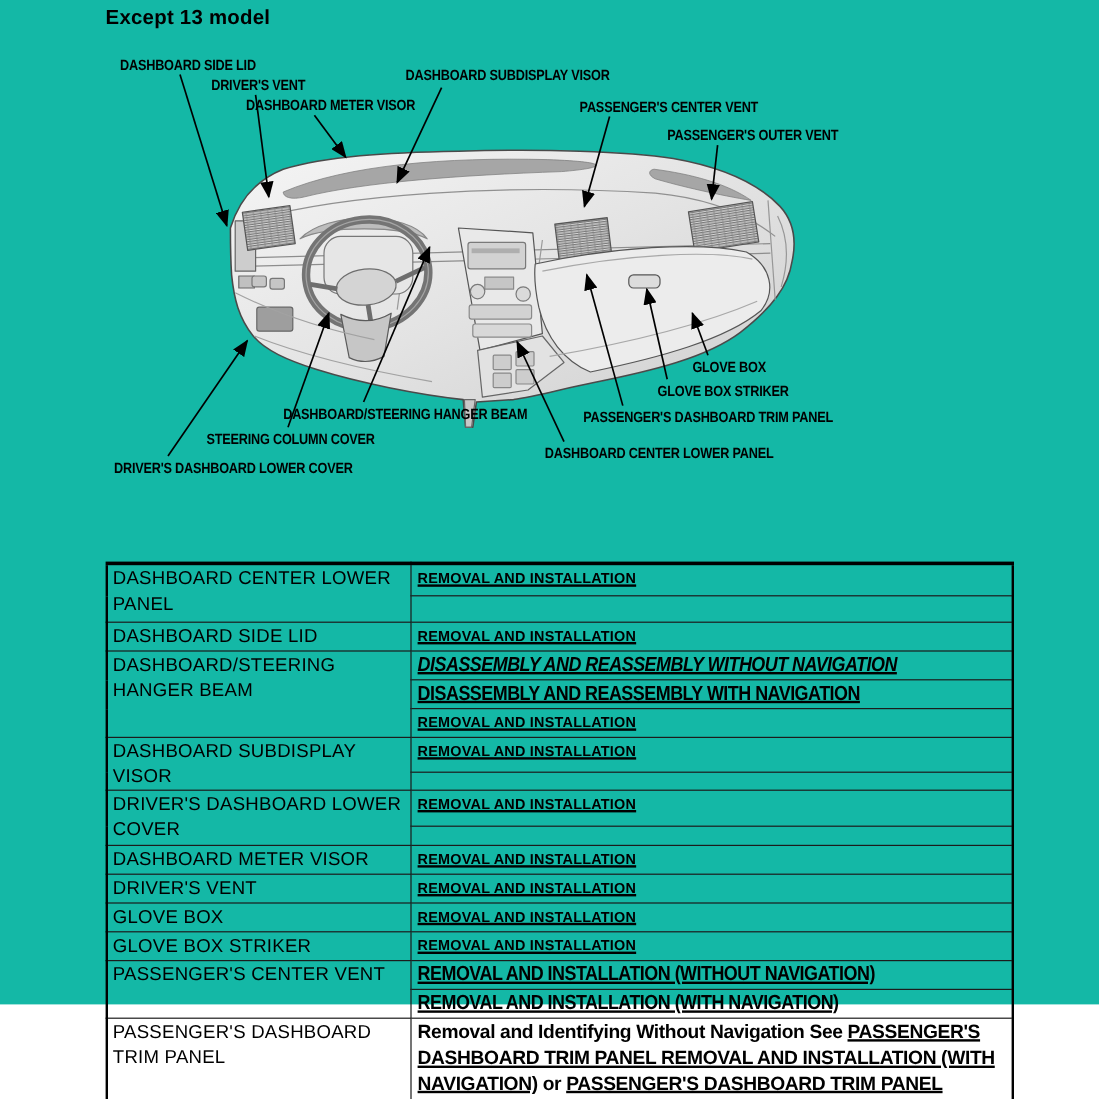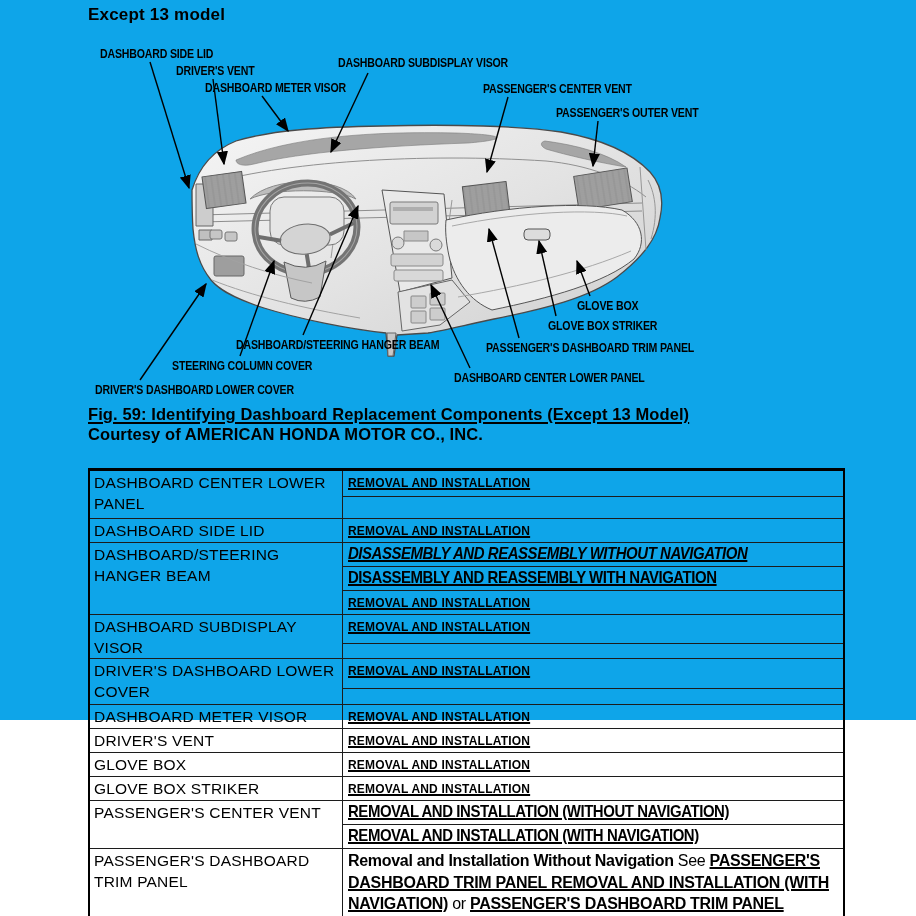--- a/index.html
+++ b/index.html
@@ -1,34 +1,34 @@
 <!DOCTYPE html>
 <html><head>
 <meta charset="utf-8">
 <style>
   html,body{margin:0;padding:0;background:#fff;}
   body{width:916px;height:916px;overflow:hidden;font-family:"Liberation Sans",sans-serif;color:#000;}
-  .page{position:relative;width:916px;height:720px;background:#0ea5e9;}
+  .page{position:relative;width:916px;height:837px;background:#14b8a6;}
   .heading{position:absolute;left:88px;top:5px;font-size:17px;font-weight:bold;letter-spacing:0.2px;}
   #diagram-svg{position:absolute;left:0;top:0;}
   .dlabel{position:absolute;font-size:12.3px;font-weight:bold;letter-spacing:-0.2px;
           transform:scaleX(0.86);transform-origin:left top;white-space:nowrap;}
   .caption{position:absolute;left:88px;top:405px;font-weight:bold;font-size:16.5px;line-height:19.5px;letter-spacing:0.1px;}
   .cap1{text-decoration:underline;text-decoration-thickness:1.5px;text-underline-offset:2px;}
   #proc-table{position:absolute;left:88px;top:468px;width:757px;border-collapse:collapse;table-layout:fixed;
               border:2px solid #000;border-top-width:3px;}
   #proc-table td{border:1px solid #1c1c1c;vertical-align:top;overflow:hidden;}
   td.comp{width:246px;font-size:15.5px;letter-spacing:0.2px;line-height:21px;padding:1px 2px 0 4px;}
   td.proc{padding:0 2px 0 5px;line-height:21px;}
   .plink{font-weight:bold;font-size:12px;letter-spacing:0.2px;color:#000;text-decoration:underline;
          text-decoration-thickness:1.5px;text-underline-offset:1px;cursor:pointer;white-space:nowrap;display:inline-block;}
   .plink.cond{font-size:17px;letter-spacing:-0.5px;transform:scaleX(0.88);transform-origin:left center;}
   td.rich{font-size:16px;line-height:21.5px;letter-spacing:-0.3px;padding:1px 3px 0 5px;}
   td.rich .bold{font-weight:bold;}
-  td.rich .plain{font-weight:normal;}
+  td.rich .plain{font-weight:bold;}
   td.rich .plink.inline{font-size:16px;letter-spacing:-0.3px;transform:none;display:inline;white-space:normal;}
   #leader-lines line{stroke:#000;stroke-width:1.4;}
 </style>
 </head>
 <body>
 
 <div class="page">
 
   <div class="heading">Except 13 model</div>
 
@@ -135,24 +135,20 @@
       <div class="dlabel" style="left: 556px; top: 106px;">PASSENGER'S OUTER VENT</div>
       <div class="dlabel" style="left: 577px; top: 299px;">GLOVE BOX</div>
       <div class="dlabel" style="left: 548px; top: 319px;">GLOVE BOX STRIKER</div>
       <div class="dlabel" style="left: 486px; top: 341px;">PASSENGER'S DASHBOARD TRIM PANEL</div>
       <div class="dlabel" style="left: 454px; top: 371px;">DASHBOARD CENTER LOWER PANEL</div>
       <div class="dlabel" style="left: 236px; top: 338px;">DASHBOARD/STEERING HANGER BEAM</div>
       <div class="dlabel" style="left: 172px; top: 359px;">STEERING COLUMN COVER</div>
       <div class="dlabel" style="left: 95px; top: 383px;">DRIVER'S DASHBOARD LOWER COVER</div>
     </div>
 
-  <div class="caption">
-    <div class="cap1">Fig. 59: Identifying Dashboard Replacement Components (Except 13 Model)</div>
-    <div class="cap2">Courtesy of AMERICAN HONDA MOTOR CO., INC.</div>
-  </div>
 
   <table id="proc-table">
       <tbody>
         <tr>
           <td class="comp" rowspan="2">DASHBOARD CENTER LOWER PANEL</td>
           <td class="proc" style="height: 25px;"><span class="plink">REMOVAL AND INSTALLATION</span></td>
         </tr>
         <tr>
           <td class="proc" style="height: 21px;"></td>
         </tr>
@@ -202,18 +198,18 @@
         </tr>
         <tr>
           <td class="comp" rowspan="2">PASSENGER'S CENTER VENT</td>
           <td class="proc" style="height: 23px;"><span class="plink cond">REMOVAL AND INSTALLATION (WITHOUT NAVIGATION)</span></td>
         </tr>
         <tr>
           <td class="proc" style="height: 23px;"><span class="plink cond">REMOVAL AND INSTALLATION (WITH NAVIGATION)</span></td>
         </tr>
         <tr>
           <td class="comp" rowspan="1">PASSENGER'S DASHBOARD TRIM PANEL</td>
-          <td class="proc rich" style="height: 84px;"><span class="bold">Removal and Installation Without Navigation</span><span class="plain"> See </span><span class="plink inline">PASSENGER'S DASHBOARD TRIM PANEL REMOVAL AND INSTALLATION (WITH NAVIGATION)</span><span class="plain"> or </span><span class="plink inline">PASSENGER'S DASHBOARD TRIM PANEL REMOVAL AND INSTALLATION</span></td>
+          <td class="proc rich" style="height: 84px;"><span class="bold">Removal and Identifying Without Navigation</span><span class="plain"> See </span><span class="plink inline">PASSENGER'S DASHBOARD TRIM PANEL REMOVAL AND INSTALLATION (WITH NAVIGATION)</span><span class="plain"> or </span><span class="plink inline">PASSENGER'S DASHBOARD TRIM PANEL REMOVAL AND INSTALLATION</span></td>
         </tr>
       </tbody>
     </table>
 
 </div>
 
 </body></html>

